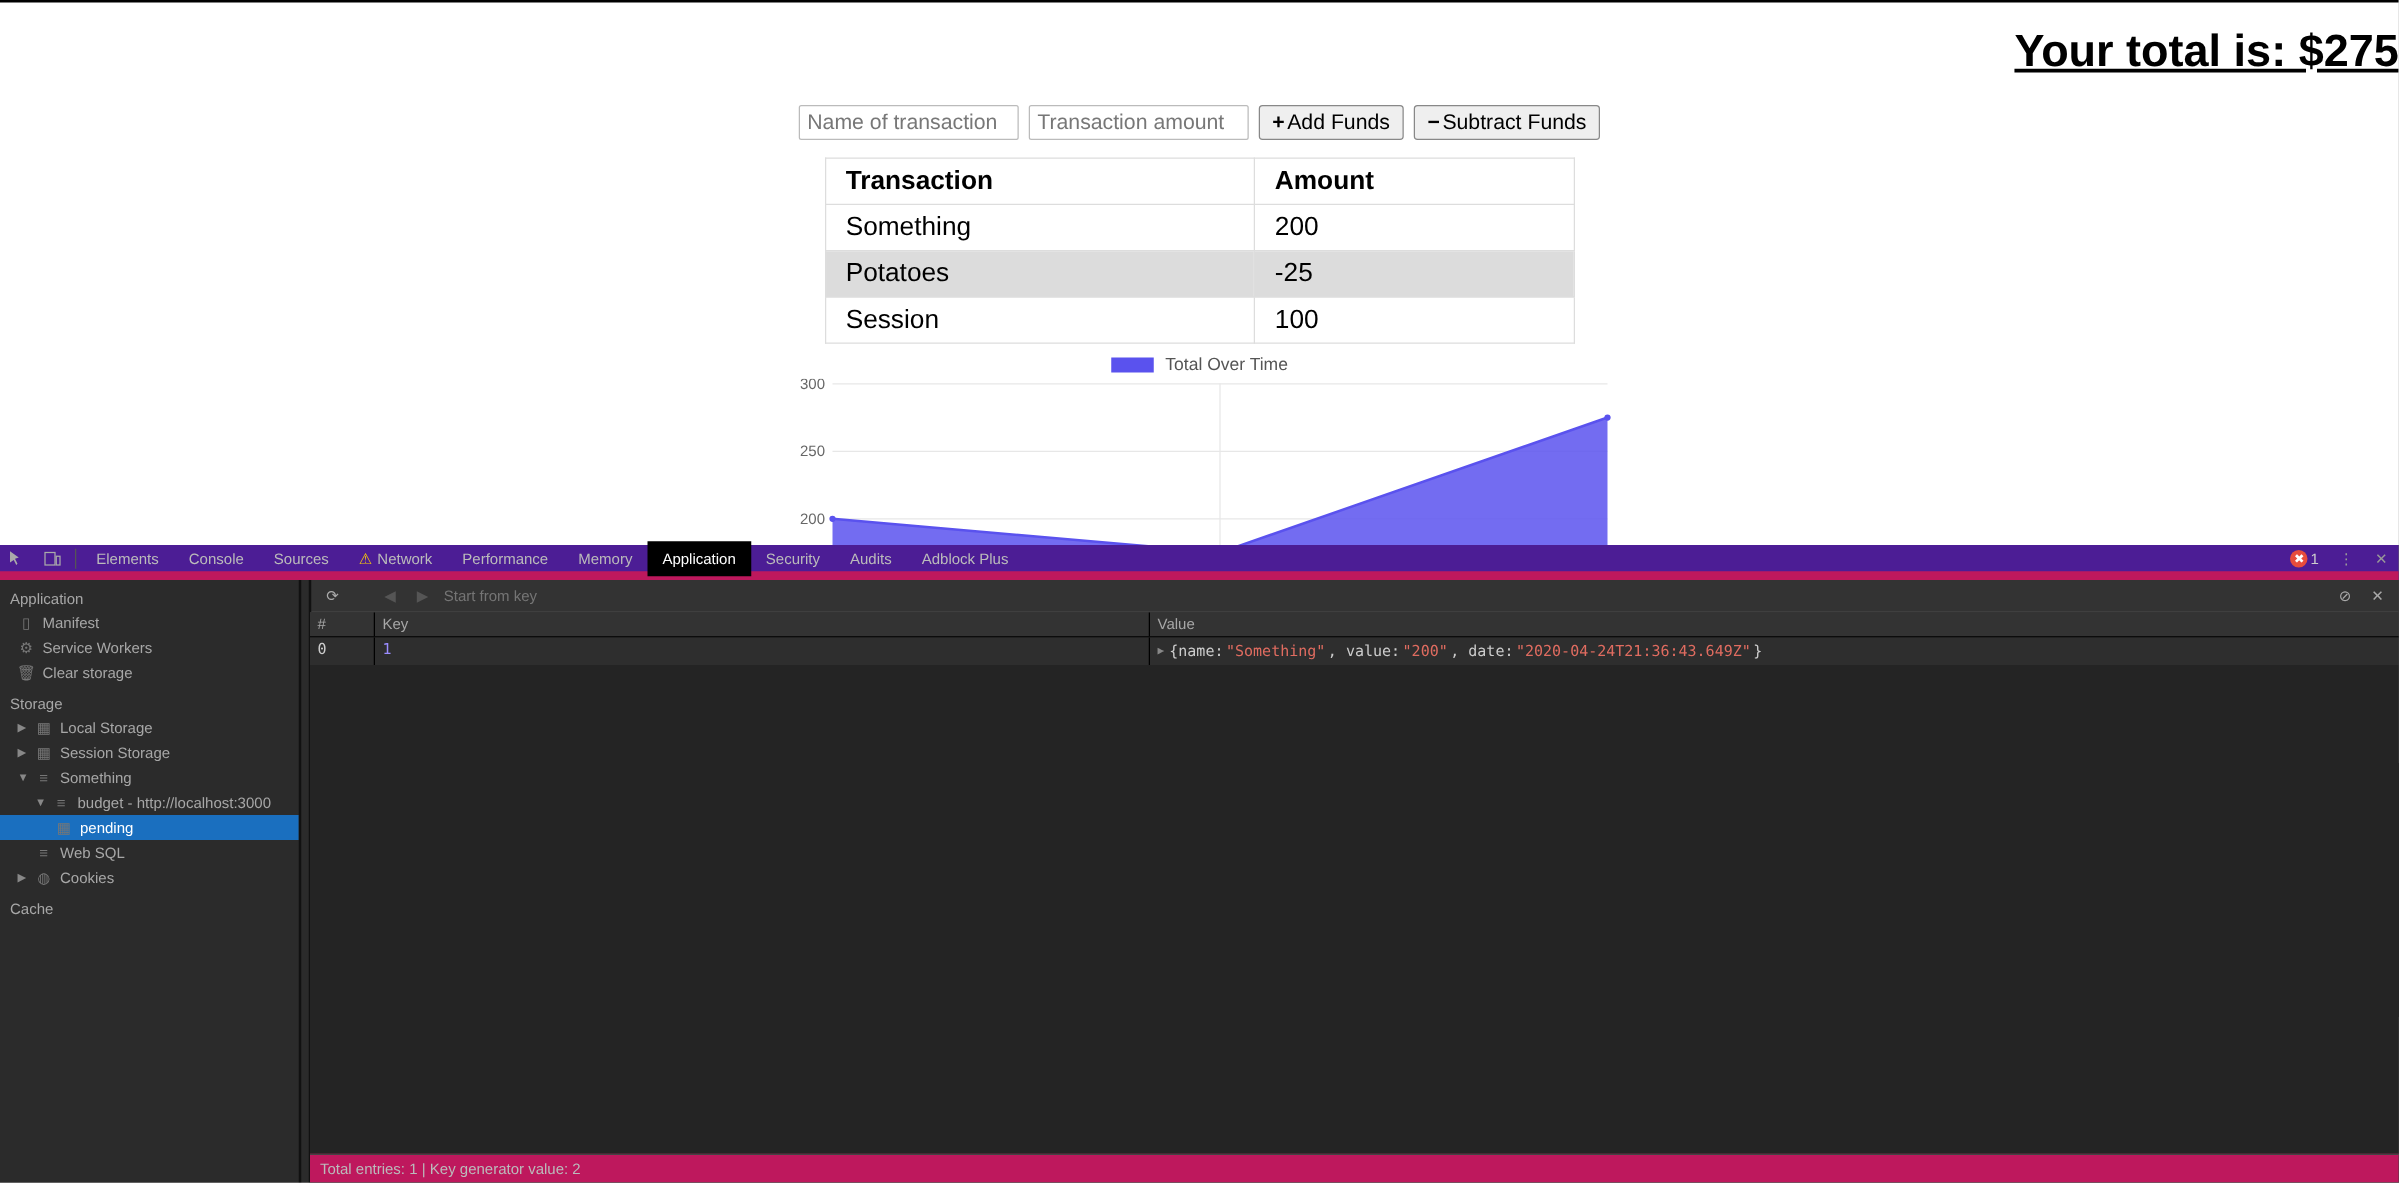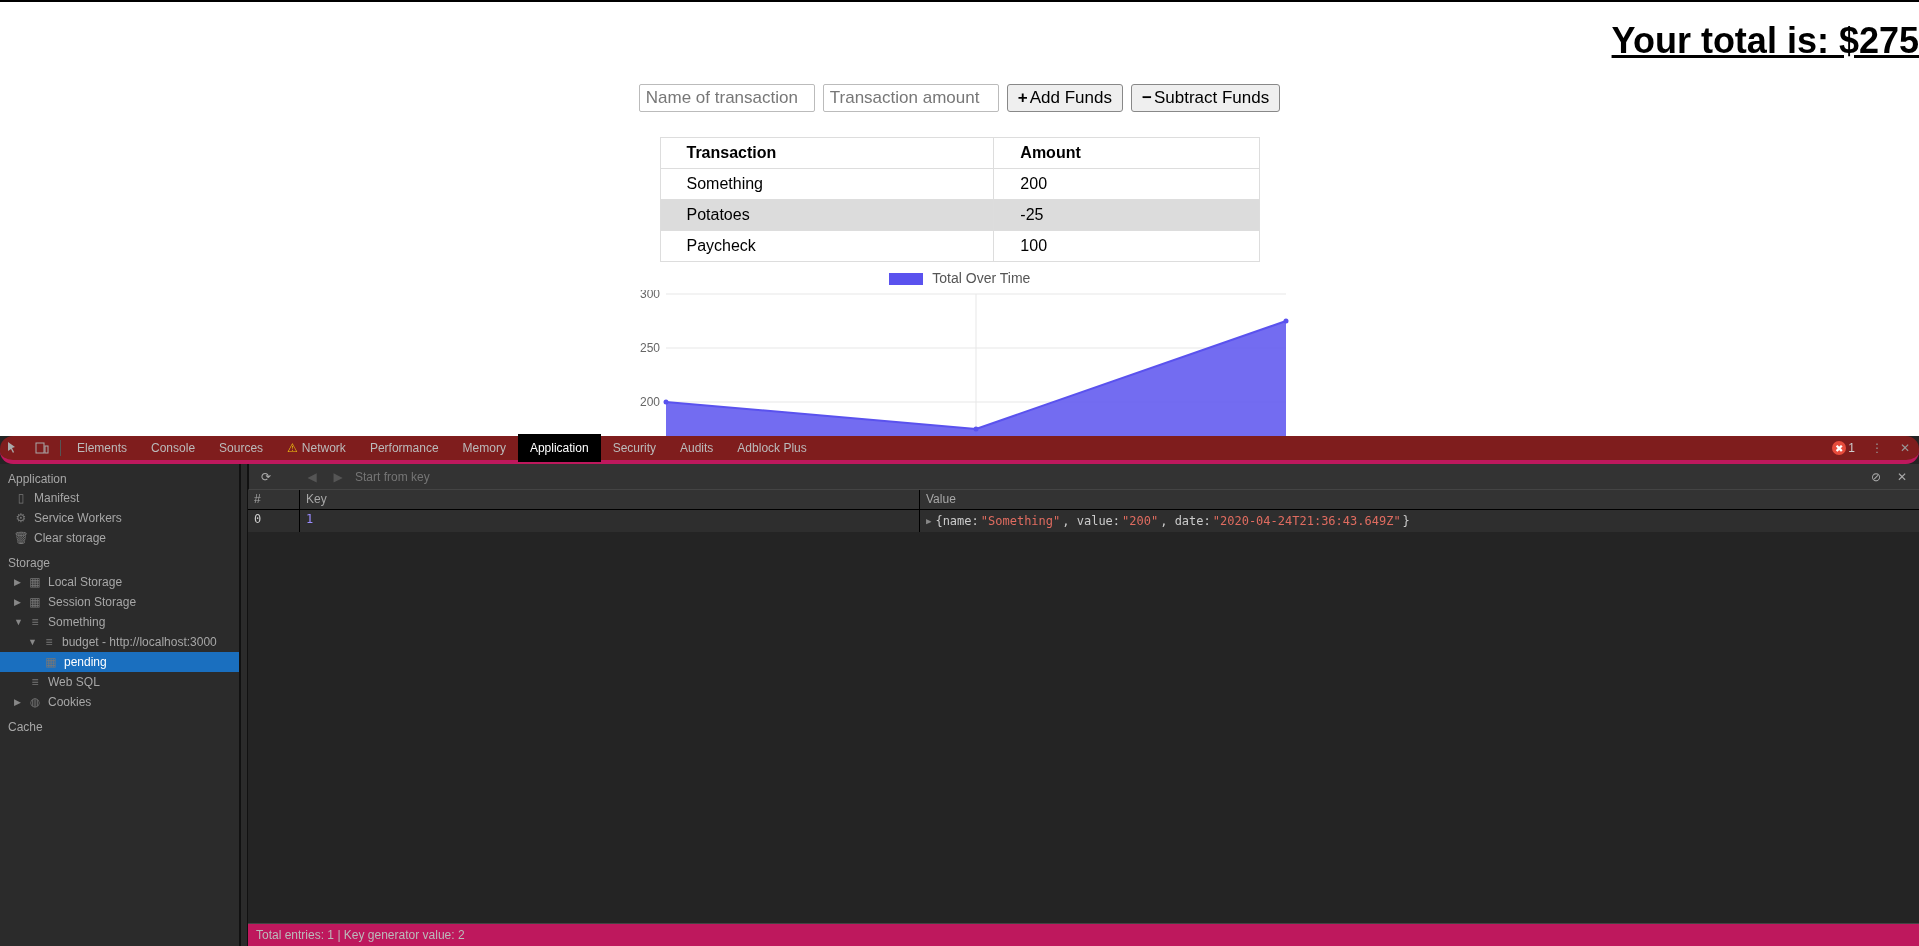--- a/index.html
+++ b/index.html
@@ -22,21 +22,21 @@
       font-size: 36px;
       font-weight: 700;
       text-align: right;
       text-decoration: underline;
       margin: 8px 0 22px;
     }
     .form-row {
       display: flex;
       gap: 8px;
       justify-content: center;
-      margin-bottom: 25px;
+      margin-bottom: 14px;
     }
     .form-row input {
       width: 176px;
       height: 28px;
       padding: 3px 6px;
       font-size: 17px;
       border: 1px solid #bbb;
       border-radius: 2px;
       color: #000;
     }
@@ -55,23 +55,23 @@
     }
     .btn-icon { font-weight: 700; }
     .tx-table {
       border-collapse: collapse;
       width: 600px;
       margin: 0 auto;
       border: 1px solid #ddd;
     }
     .tx-table th, .tx-table td {
       border: 1px solid #ddd;
-      padding: 6px 26px;
+      padding: 6px 16px;
       text-align: left;
-      font-size: 16px;
+      font-size: 21px;
     }
     .tx-table th { font-weight: 700; }
     .tx-table tr:nth-child(even) td { background: #dcdcdc; }
     .chart-wrapper {
       width: 660px;
       margin: 8px auto 0;
     }
     .chart-legend {
       text-align: center;
       font-size: 14px;
@@ -94,23 +94,22 @@
       flex-direction: column;
       background: #242424;
       color: #bdbdbd;
       font-family: "Helvetica Neue", Arial, sans-serif;
       font-size: 12px;
     }
     .dt-tabs {
       height: 28px;
       display: flex;
       align-items: center;
-      background: #7f1d1d;
-      border-bottom: 4px solid #be185d;
-      border-radius: 13px;
+      background: #4c1d95;
+      border-bottom: 7px solid #be185d;
     }
     .dt-tabs .dt-icon {
       width: 28px; height: 28px;
       display: flex; align-items: center; justify-content: center;
       color: #999;
     }
     .dt-tabs .dt-sep { width:1px; height:16px; background:#555; margin:0 4px; }
     .dt-tab {
       padding: 0 12px;
       height: 28px;
@@ -249,21 +248,21 @@
     <tbody>
       <tr>
         <td>Something</td>
         <td>200</td>
       </tr>
       <tr>
         <td>Potatoes</td>
         <td>-25</td>
       </tr>
       <tr>
-        <td>Paycheck</td>
+        <td>Session</td>
         <td>100</td>
       </tr>
     </tbody>
   </table>
 
   <div class="chart-wrapper">
     <div class="chart-legend">
       <span class="legend-swatch"></span>
       <span>Total Over Time</span>
     </div>

